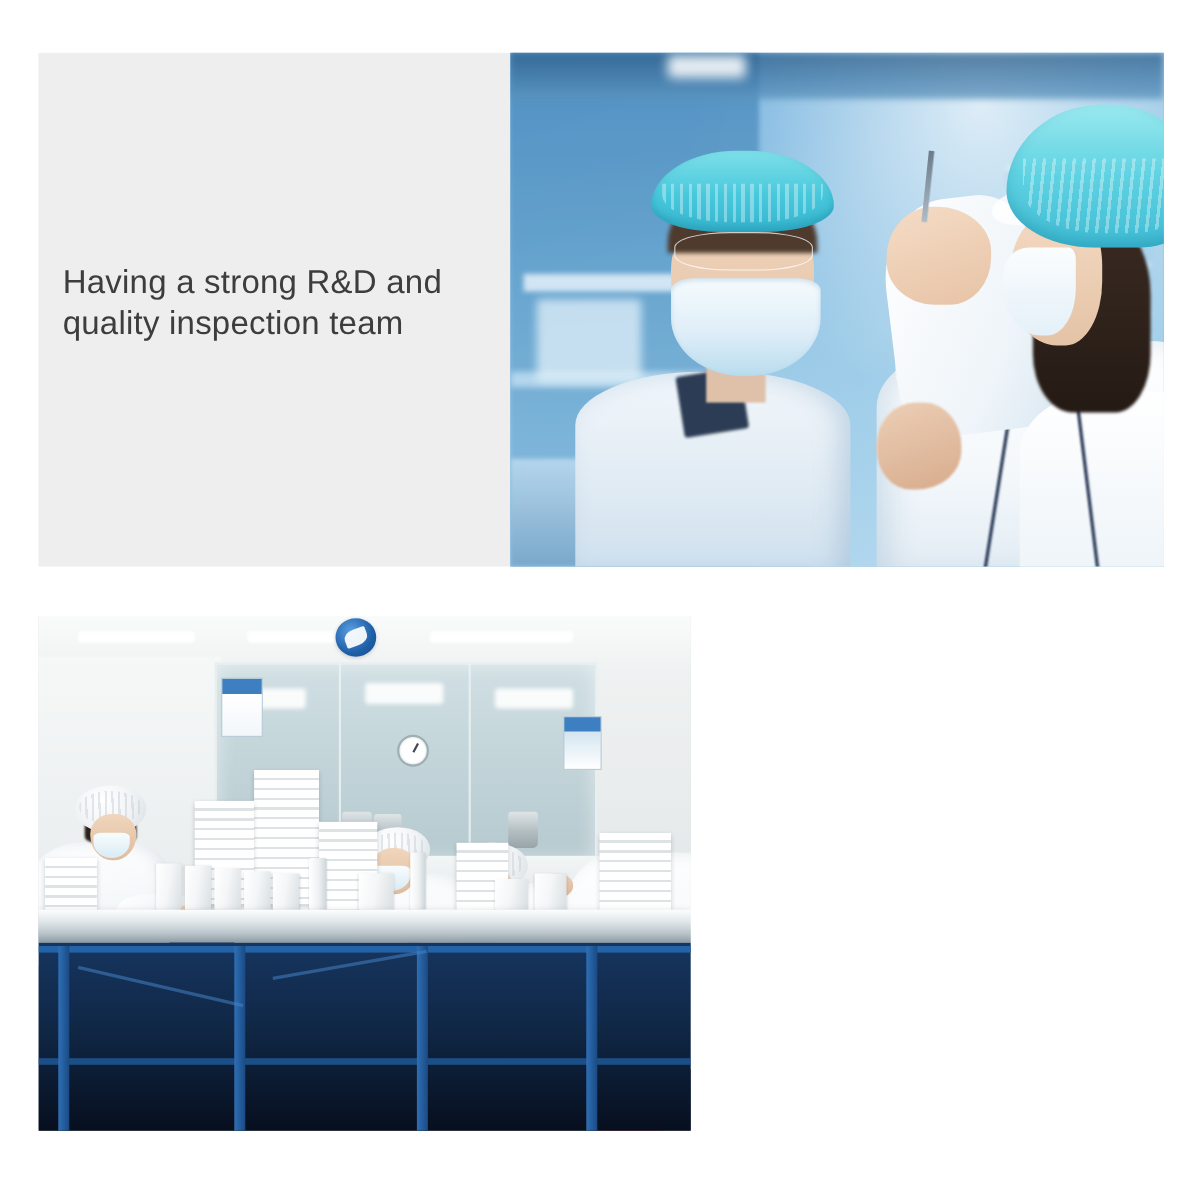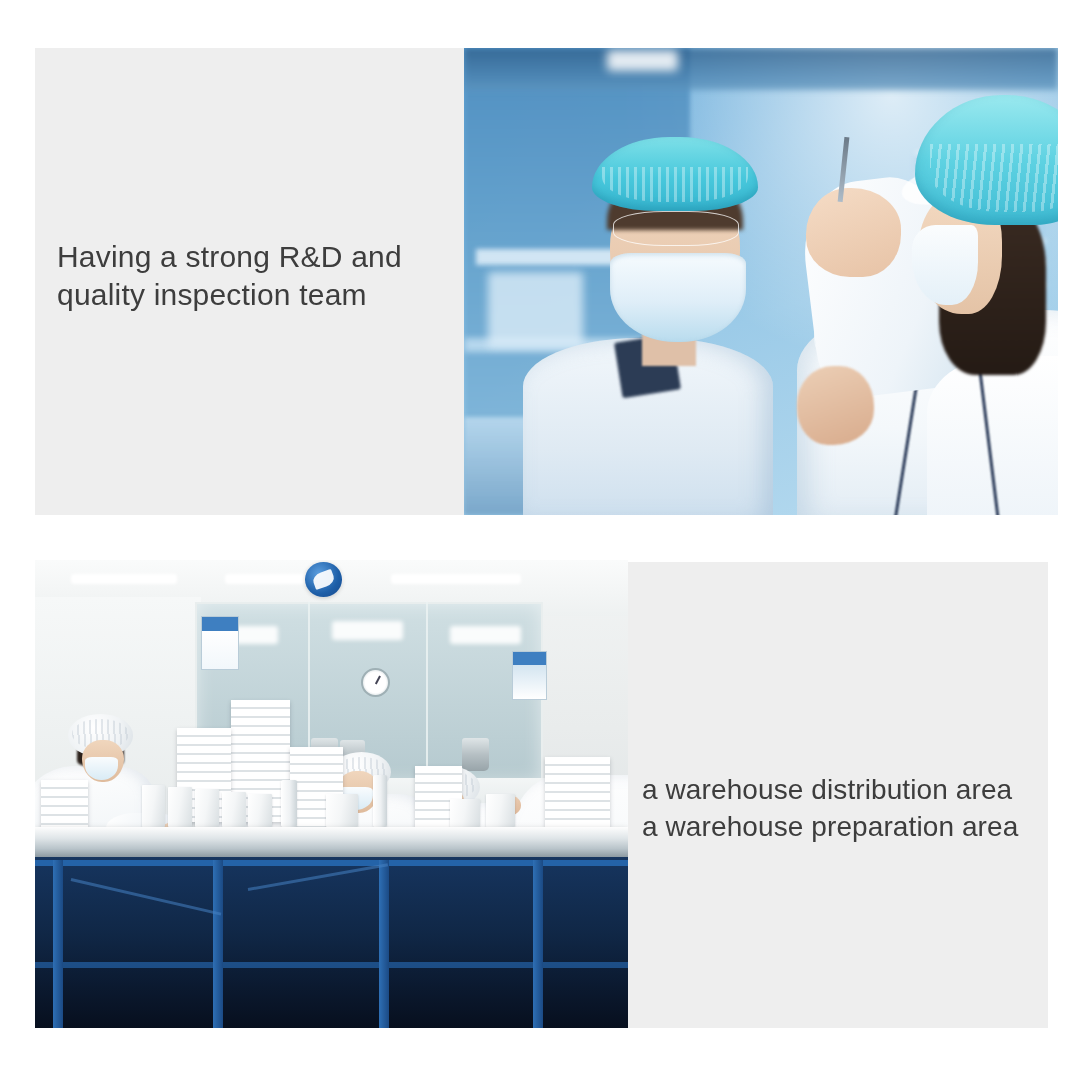--- a/index.html
+++ b/index.html
@@ -587,17 +587,13 @@
       <div class="pk-rail" style="left:0;top:86%;width:100%;height:1.2%;opacity:.7;"></div>
       <div class="pk-leg" style="left:3%;top:64%;height:36%;"></div>
       <div class="pk-leg" style="left:30%;top:64%;height:36%;"></div>
       <div class="pk-leg" style="left:58%;top:64%;height:36%;"></div>
       <div class="pk-leg" style="left:84%;top:64%;height:36%;"></div>
       <div class="pk-diag" style="left:6%;top:68%;width:26%;transform:rotate(13deg);"></div>
       <div class="pk-diag" style="left:36%;top:70%;width:24%;transform:rotate(-10deg);"></div>
     </div>
   </div>
 
-  <div class="bottom-caption-panel">
-    <div class="bottom-caption-text">a warehouse distribution area
-a warehouse preparation area</div>
-  </div>
 </div>
 
 </body></html>

